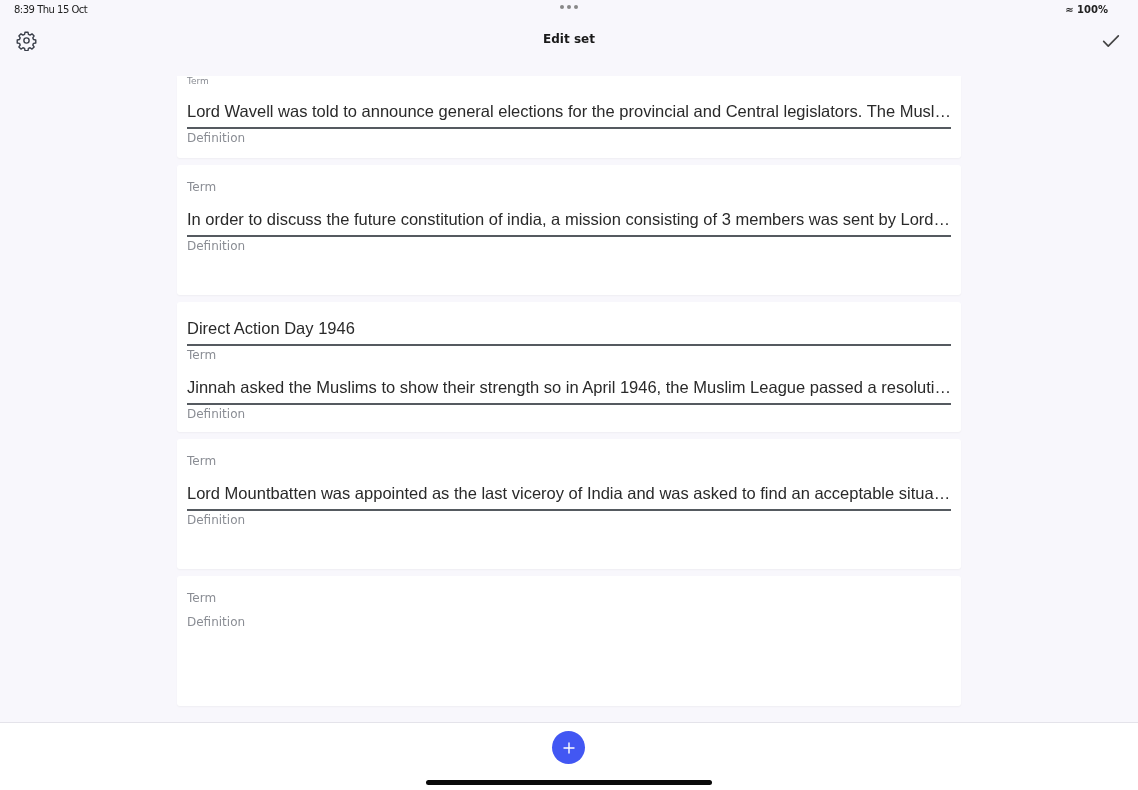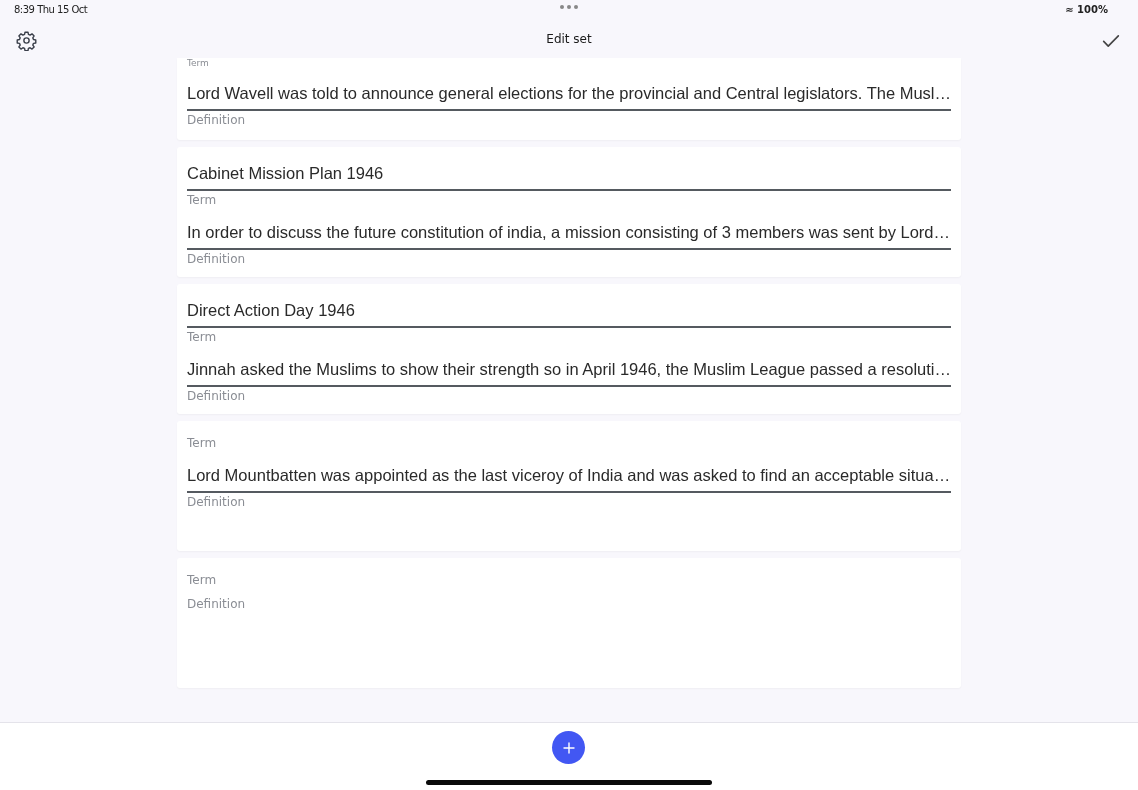--- a/index.html
+++ b/index.html
@@ -32,28 +32,28 @@
     }
     .nav-bar {
       position: absolute; left: 0; top: 22px; width: 1138px; height: 36px;
     }
     .settings-btn {
       position: absolute; left: 16px; top: 8px; width: 21px; height: 21px;
       cursor: pointer;
     }
     .nav-title {
       position: absolute; left: 0; right: 0; top: 10px;
-      text-align: center; font-size: 12px; font-weight: normal; color: #1a1a1a;
+      text-align: center; font-size: 12px; font-weight: bold; color: #1a1a1a;
     }
     .done-btn {
       position: absolute; right: 16px; top: 8px; width: 22px; height: 22px;
       cursor: pointer;
     }
     .list {
-      position: absolute; left: 177px; top: 56px; width: 784px;
+      position: absolute; left: 177px; top: 74px; width: 784px;
     }
     .card {
       background: #ffffff;
       border-radius: 3px;
       box-shadow: 0 1px 2px rgba(0,0,0,0.04);
       padding: 0 10px;
       margin-bottom: 7px;
       position: relative;
     }
     .card.first {
@@ -123,21 +123,20 @@
 </div>
 
 <div class="list">
   <div class="card first">
     <div class="top-label">Term</div>
     <div class="field-input">Lord Wavell was told to announce general elections for the provincial and Central legislators. The Muslim League won all the Muslim seats in the Central Assembly</div>
     <div class="field-label">Definition</div>
   </div>
 
   <div class="card full">
-    <div class="field-input">Cabinet Mission Plan 1946</div>
     <div class="field-label">Term</div>
     <div class="field-input">In order to discuss the future constitution of india, a mission consisting of 3 members was sent by Lord Attlee</div>
     <div class="field-label">Definition</div>
   </div>
 
   <div class="card full">
     <div class="field-input">Direct Action Day 1946</div>
     <div class="field-label">Term</div>
     <div class="field-input">Jinnah asked the Muslims to show their strength so in April 1946, the Muslim League passed a resolution</div>
     <div class="field-label">Definition</div>

